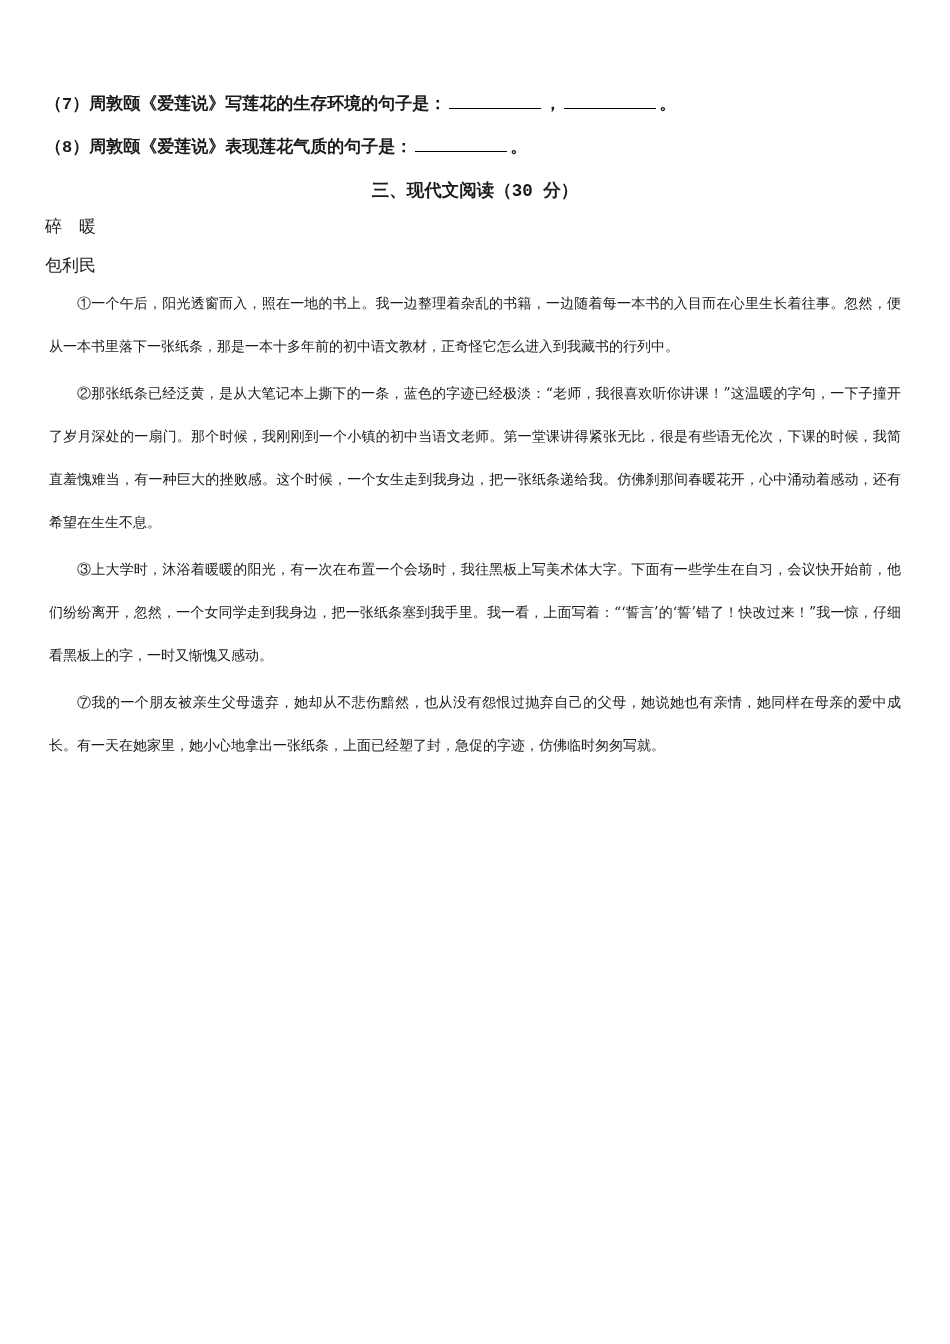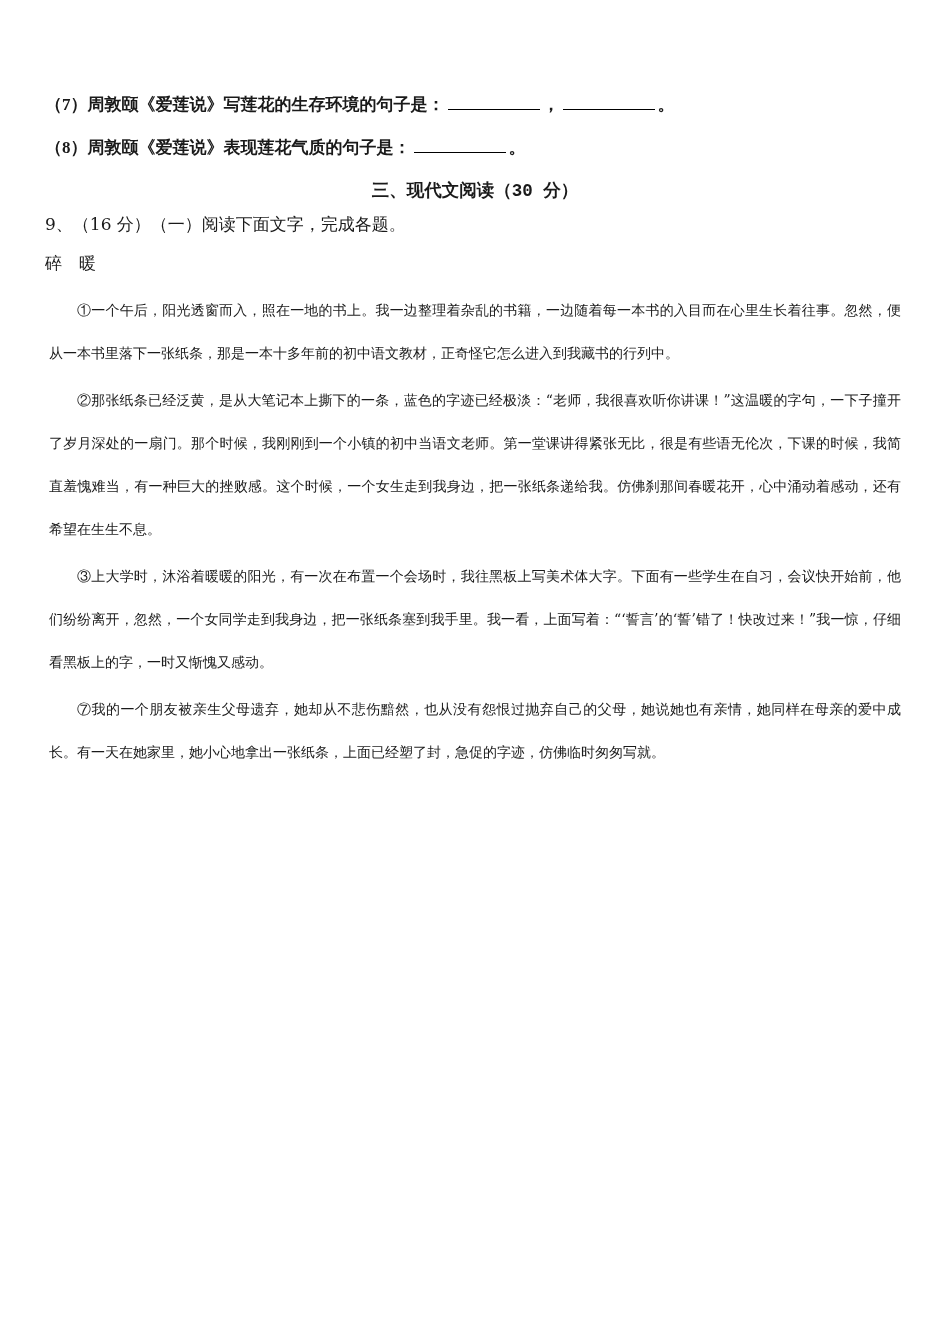--- a/index.html
+++ b/index.html
@@ -12,21 +12,21 @@
     width: 950px;
     height: 1344px;
     background: #ffffff;
     color: #1a1a1a;
     box-sizing: border-box;
     padding: 92px 45px 0 45px;
     overflow: hidden;
     font-family: "DejaVu Serif", "Liberation Serif", serif;
   }
   .qline {
-    font-family: Liberation Serif, serif;
+    font-family: Liberation Mono, monospace;
     font-weight: bold;
     font-size: 17px;
     line-height: 26px;
     margin: 0 0 17px 0;
     white-space: nowrap;
   }
   .blank {
     display: inline-block;
     width: 92px;
     height: 2px;
@@ -73,24 +73,24 @@
 <body>
 
 <div class="page">
 
   <p class="qline"><span>（7）周敦颐《爱莲说》写莲花的生存环境的句子是：</span><span class="blank"></span><span>，</span><span class="blank"></span><span>。</span></p>
 
   <p class="qline"><span>（8）周敦颐《爱莲说》表现莲花气质的句子是：</span><span class="blank"></span><span>。</span></p>
 
   <h3 class="section-title">三、现代文阅读（30 分）</h3>
 
-  <p class="item-intro">9、（16 分）（一）阅读下面文字，完成各题。</p>
 
   <p class="essay-title">碎　暖</p>
 
+  <p class="essay-author">包利民</p>
 
   <p class="para"><span>①一个午后，阳光透窗而入，照在一地的书上。我一边整理着杂乱的书籍，一边随着每一本书的入目而在心里生长着往事。忽然，便从一本书里落下一张纸条，那是一本十多年前的初中语文教材，正奇怪它怎么进入到我藏书的行列中。</span></p>
 
   <p class="para"><span>②那张纸条已经泛黄，是从大笔记本上撕下的一条，蓝色的字迹已经极淡：“老师，我很喜欢听你讲课！”这温暖的字句，一下子撞开了岁月深处的一扇门。那个时候，我刚刚到一个小镇的初中当语文老师。第一堂课讲得紧张无比，很是有些语无伦次，下课的时候，我简直羞愧难当，有一种巨大的挫败感。这个时候，一个女生走到我身边，把一张纸条递给我。仿佛刹那间春暖花开，心中涌动着感动，还有希望在生生不息。</span></p>
 
   <p class="para"><span>③上大学时，沐浴着暖暖的阳光，有一次在布置一个会场时，我往黑板上写美术体大字。下面有一些学生在自习，会议快开始前，他们纷纷离开，</span><span class="u">忽然，一个女同学走到我身边，把一张纸条塞到我手里。</span><span>我一看，上面写着：“‘誓言’的‘誓’错了！快改过来！”我一惊，仔细看黑板上的字，一时又惭愧又感动。</span></p>
 
 
 
 

